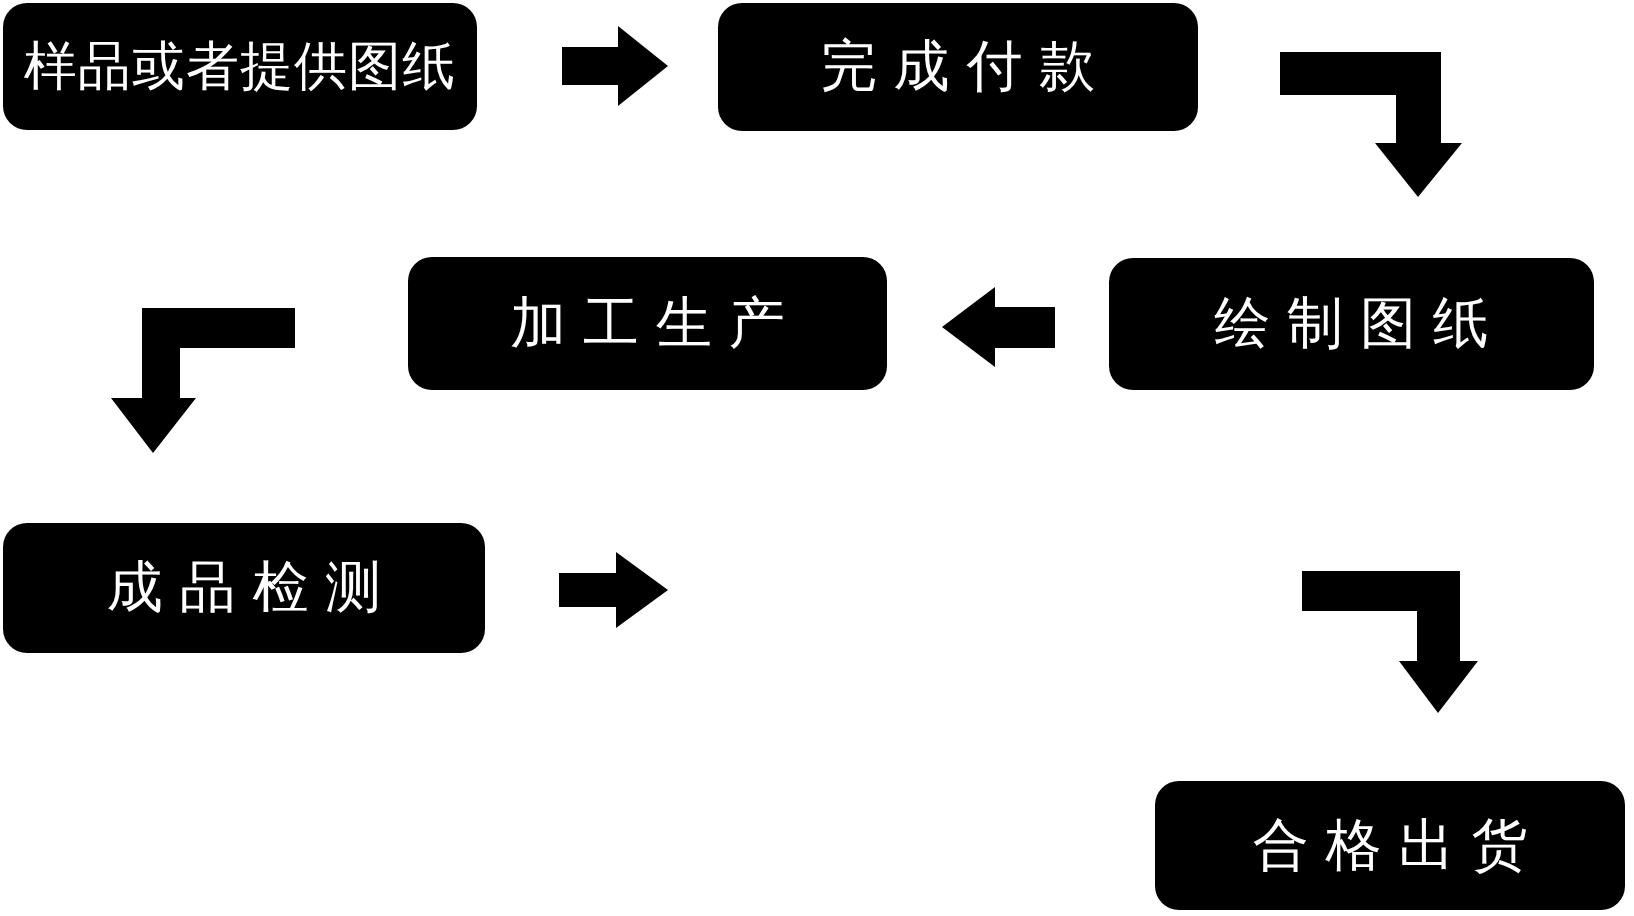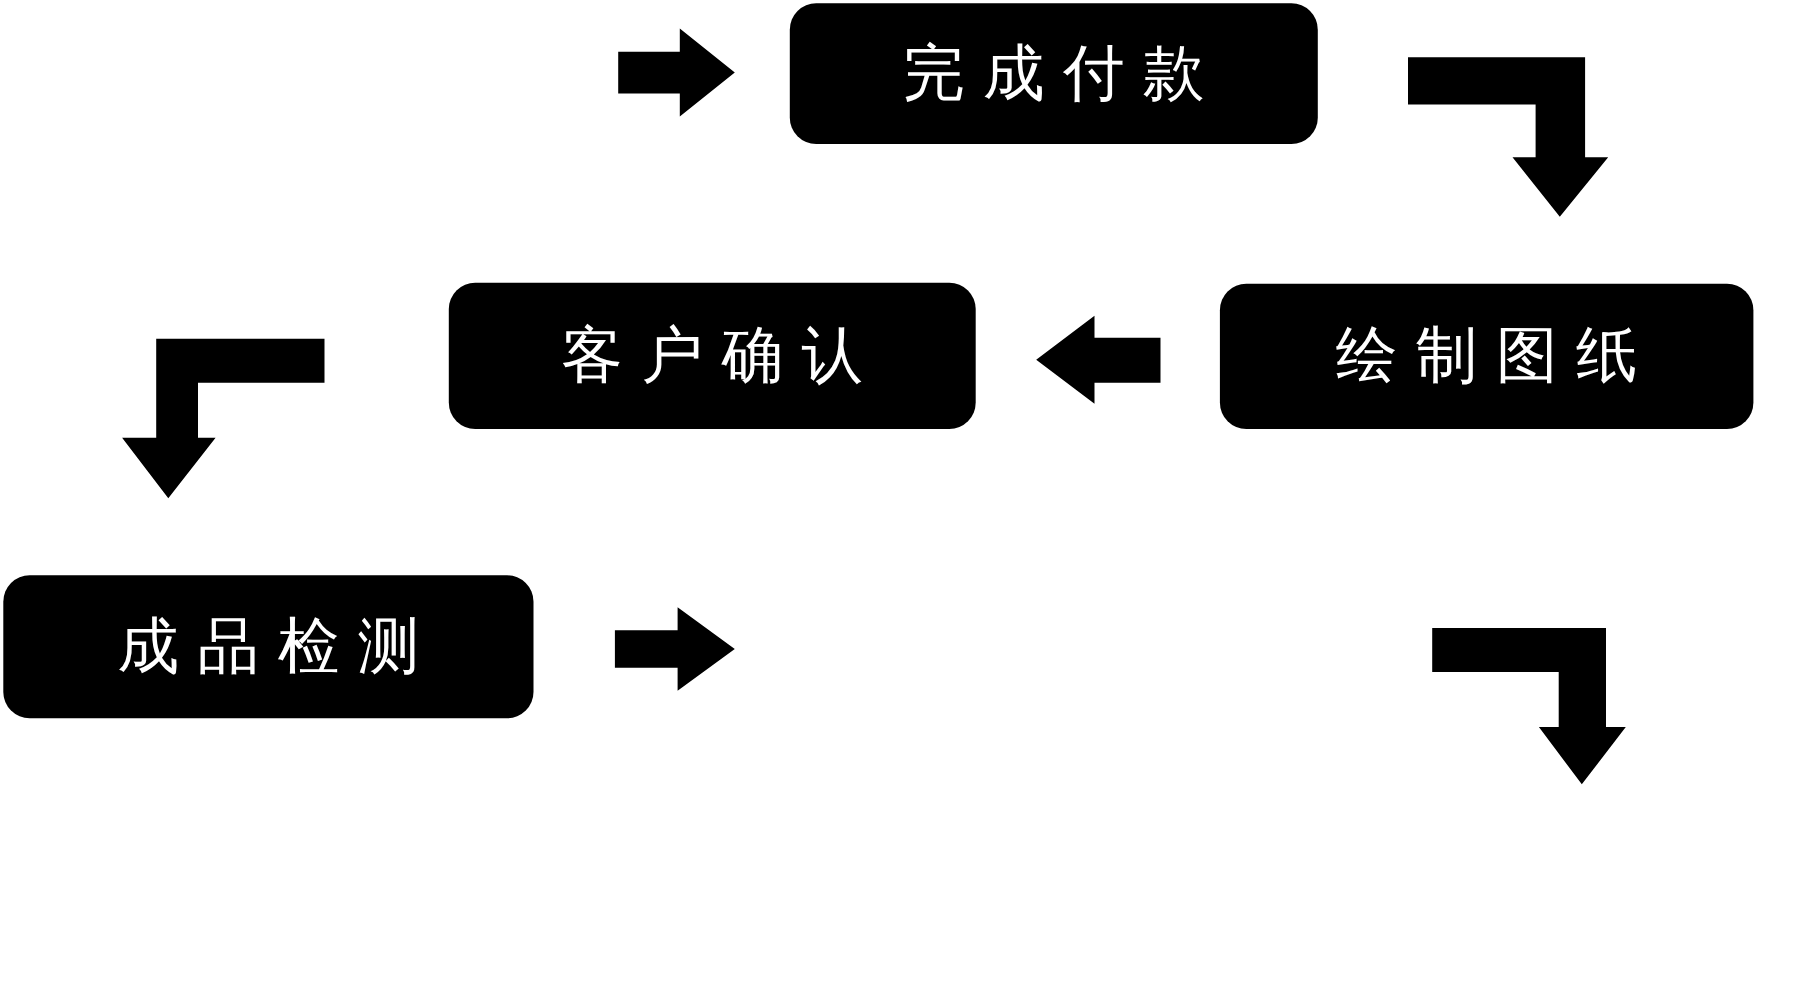--- a/index.html
+++ b/index.html
@@ -58,35 +58,38 @@
   #arrow-4-3 { left: 938px;  top: 285px; }
   #arrow-3-5 { left: 110px;  top: 298px; }
   #arrow-5-6 { left: 554px;  top: 549px; }
   #arrow-6-7 { left: 1296px; top: 568px; }
 </style>
 </head>
 <body>
 
 <div id="stage">
 
+  <div class="node" id="node1">
+    <span class="lbl tight">样品或者提供图纸</span>
+  </div>
 
   <svg class="arrow" id="arrow-1-2" width="118" height="88" viewBox="0 0 118 88" aria-hidden="true">
     <polygon points="6,25 62,25 62,4 112,44 62,84 62,63 6,63"></polygon>
   </svg>
 
   <div class="node" id="node2">
     <span class="lbl spaced">完成付款</span>
   </div>
 
   <svg class="arrow" id="arrow-2-4" width="190" height="150" viewBox="0 0 190 150" aria-hidden="true">
     <polygon points="5,2 166,2 166,93 187,93 143,147 100,93 121,93 121,45 5,45"></polygon>
   </svg>
 
   <div class="node" id="node3">
-    <span class="lbl spaced">客户确认</span>
+    <span class="lbl spaced">加工生产</span>
   </div>
 
   <svg class="arrow" id="arrow-4-3" width="120" height="85" viewBox="0 0 120 85" aria-hidden="true">
     <polygon points="4,42 57,2 57,22 117,22 117,63 57,63 57,82"></polygon>
   </svg>
 
   <div class="node" id="node4">
     <span class="lbl spaced">绘制图纸</span>
   </div>
 
@@ -100,14 +103,17 @@
 
   <svg class="arrow" id="arrow-5-6" width="120" height="82" viewBox="0 0 120 82" aria-hidden="true">
     <polygon points="5,24 62,24 62,3 114,41 62,79 62,58 5,58"></polygon>
   </svg>
 
 
   <svg class="arrow" id="arrow-6-7" width="185" height="148" viewBox="0 0 185 148" aria-hidden="true">
     <polygon points="6,3 164,3 164,93 182,93 142,145 103,93 121,93 121,43 6,43"></polygon>
   </svg>
 
+  <div class="node" id="node7">
+    <span class="lbl spaced">合格出货</span>
+  </div>
 
 </div>
 
 </body></html>

